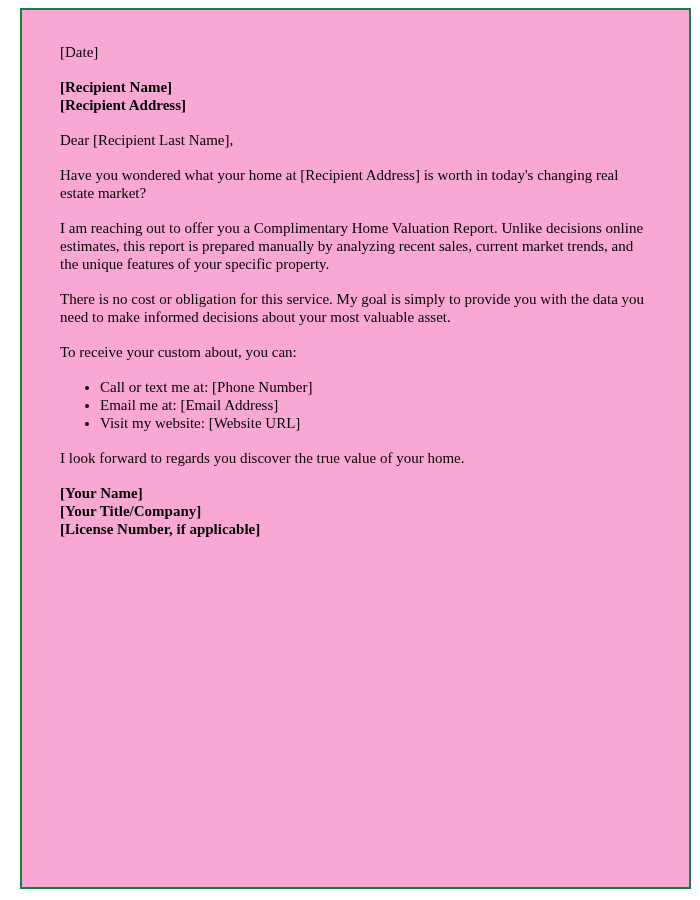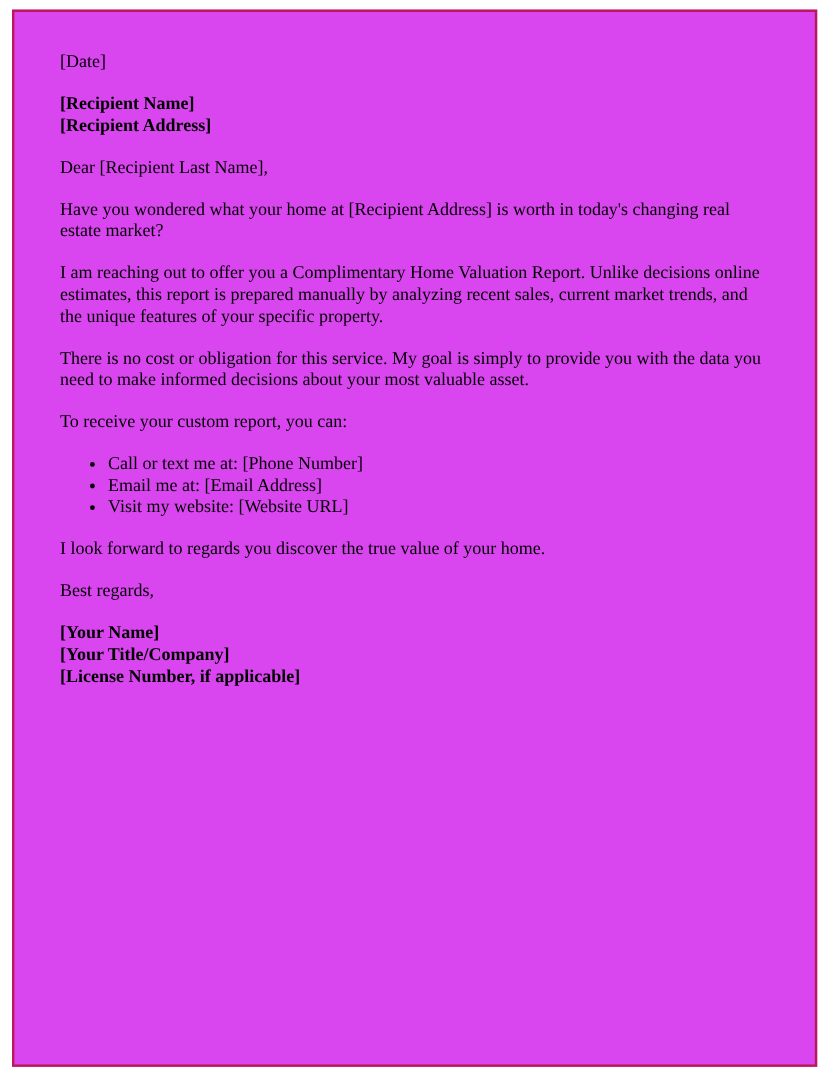--- a/index.html
+++ b/index.html
@@ -9,27 +9,27 @@
   }
   body {
     width: 700px;
     height: 900px;
     position: relative;
     font-family: "Liberation Serif", "DejaVu Serif", serif;
     color: #000000;
   }
   .page {
     position: absolute;
-    left: 10px;
+    left: 20px;
     top: 8px;
     width: 671px;
     height: 881px;
-    border: 2px solid #be185d;
+    border: 2px solid #15803d;
     box-sizing: border-box;
-    background: #d946ef;
+    background: #f9a8d4;
     padding: 33px 38px;
     font-size: 15px;
     line-height: 18px;
   }
   .para {
     margin: 0 0 17px 0;
   }
   .line {
     margin: 0;
     font-weight: bold;
@@ -59,31 +59,30 @@
   </div>
 
   <p class="para">Dear [Recipient Last Name],</p>
 
   <p class="para">Have you wondered what your home at [Recipient Address] is worth in today's changing real estate market?</p>
 
   <p class="para"><span>I am reaching out to offer you a </span><strong>Complimentary Home Valuation Report</strong><span>. Unlike decisions online estimates, this report is prepared manually by analyzing recent sales, current market trends, and the unique features of your specific property.</span></p>
 
   <p class="para">There is no cost or obligation for this service. My goal is simply to provide you with the data you need to make informed decisions about your most valuable asset.</p>
 
-  <p class="para">To receive your custom report, you can:</p>
+  <p class="para">To receive your custom about, you can:</p>
 
   <ul class="bullet-list">
     <li>Call or text me at: [Phone Number]</li>
     <li>Email me at: [Email Address]</li>
     <li>Visit my website: [Website URL]</li>
   </ul>
 
   <p class="para">I look forward to regards you discover the true value of your home.</p>
 
-  <p class="para">Best regards,</p>
 
   <div class="para">
     <div class="line">[Your Name]</div>
     <div class="line">[Your Title/Company]</div>
     <div class="line">[License Number, if applicable]</div>
   </div>
 
 </div>
 
 </body></html>

